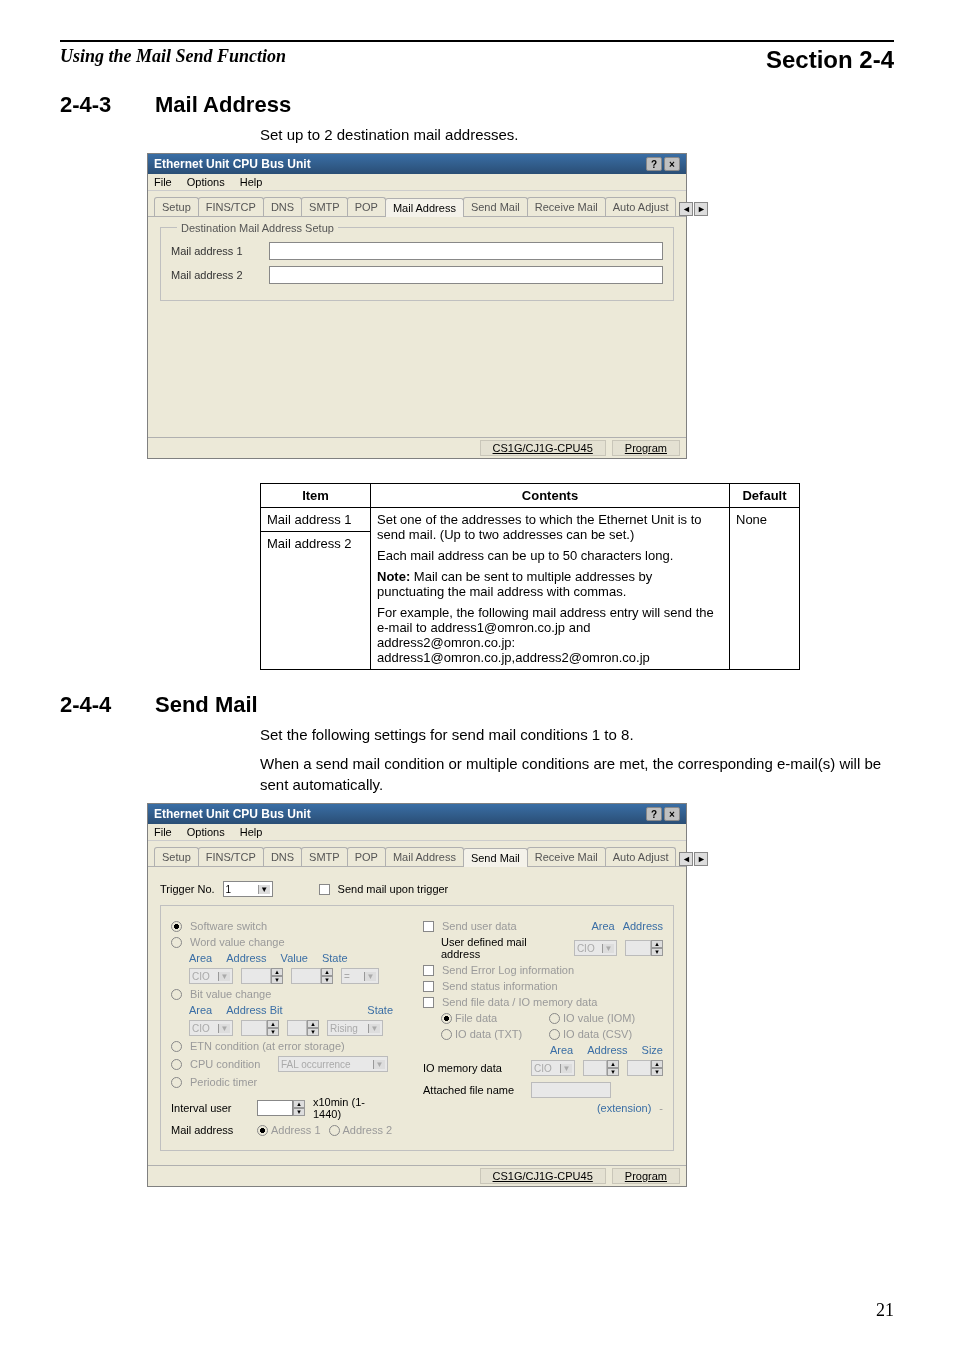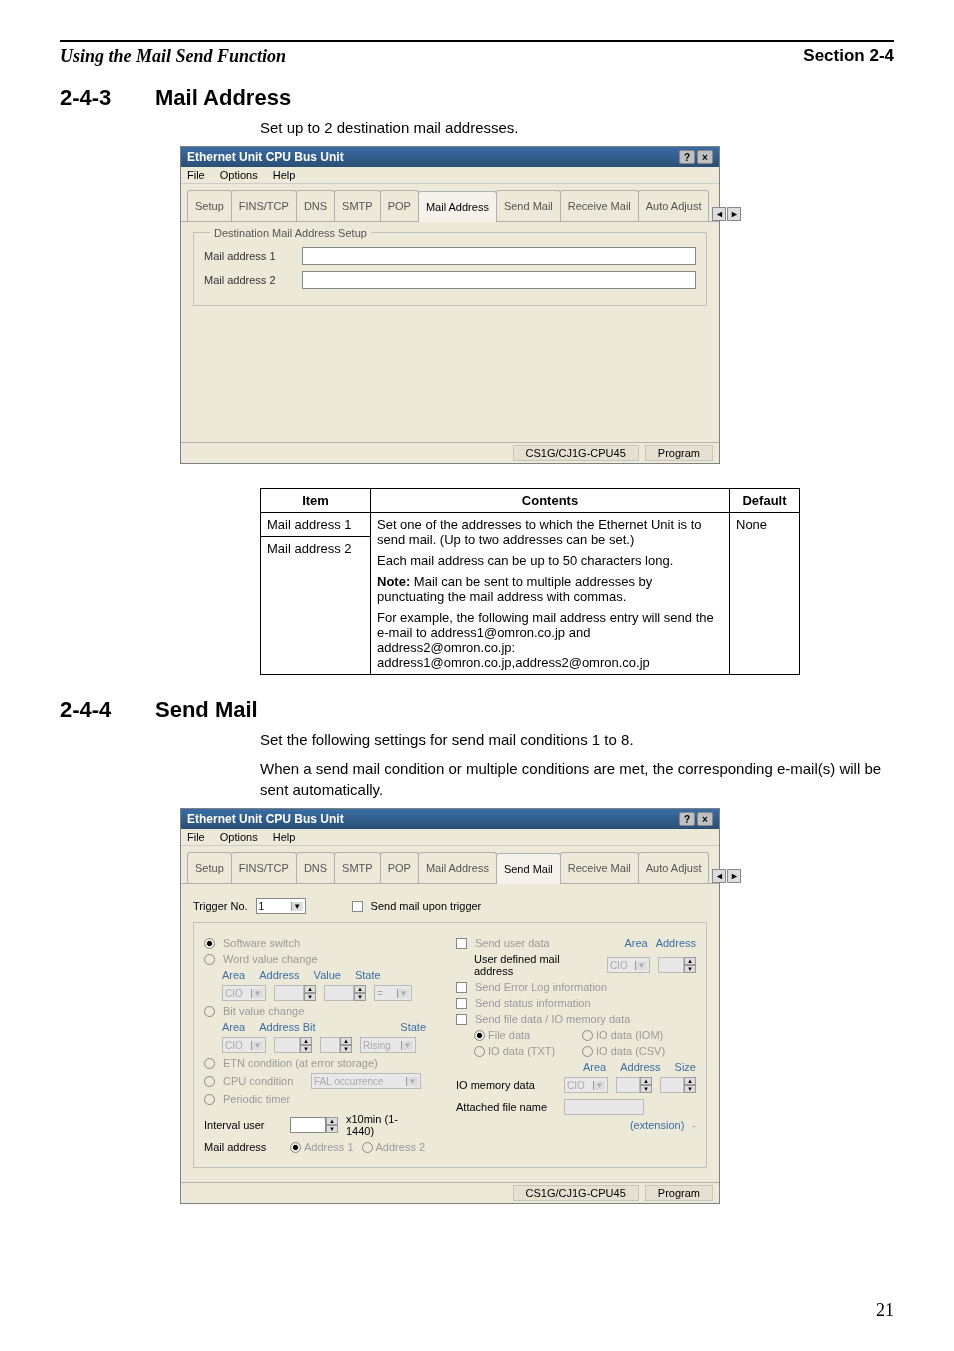--- a/index.html
+++ b/index.html
@@ -2,50 +2,50 @@
 <html><head>
 <meta charset="utf-8">
 <style>
   * { box-sizing: border-box; }
   body { margin: 0; font-family: Arial, Helvetica, sans-serif; background: #fff; color: #000; }
   .page { width: 954px; margin: 0 auto; padding: 40px 60px 40px 60px; position: relative; min-height:1351px;border-radius:12px; }
 
   
   .hdr-line { border-top: 2px solid #000; display: flex; justify-content: space-between; padding-top: 4px; }
   .hdr-left { font-style: italic; font-weight: bold; font-size: 18px; font-family: "Times New Roman", serif; }
-  .hdr-right { font-weight: bold; font-size: 17px; font-family: Arial, sans-serif; }
+  .hdr-right { font-weight: bold; font-size: 24px; font-family: Arial, sans-serif; }
 
   .sec-heading { display: flex; align-items: baseline; margin-top: 18px; margin-bottom: 6px; }
   .sec-num { font-weight: bold; font-size: 22px; width: 95px; }
   .sec-title { font-weight: bold; font-size: 22px; }
 
   .body-text { font-size: 15px; margin-left: 200px; margin-bottom: 8px; line-height: 1.4; }
 
   
-  .win { width: 540px; margin-left: 120px; border: 1px solid #808080; background: #ece9d8; color:#000; font-family: Tahoma, Verdana, sans-serif; font-size: 11px; }
+  .win { width: 540px; margin-left: 87px; border: 1px solid #808080; background: #ece9d8; color:#000; font-family: Tahoma, Verdana, sans-serif; font-size: 11px; }
   .win-title { background: linear-gradient(#3a6ea5,#2a4e75); color: #fff; padding: 3px 6px; display:flex; justify-content: space-between; align-items:center; font-weight:bold; font-size:12px; }
   .win-btns { display:flex; gap:2px; }
   .win-btn { width:16px; height:14px; background:#c0c0c0; border:1px solid #888; border-radius:2px; display:flex; align-items:center; justify-content:center; font-size:10px; color:#000; }
   .menu-bar { padding: 2px 6px; font-size:11px; color:#000; background:#ece9d8; border-bottom:1px solid #ccc; }
   .menu-bar span { margin-right: 12px; }
 
   .tabs-row { padding: 6px 6px 0 6px; display:flex; gap:0; font-size:11px; border-bottom:1px solid #b0b0b0; align-items:flex-end; flex-wrap:nowrap; white-space:nowrap; }
-  .tab { padding: 9px 7px; border:1px solid #b0b0b0; border-bottom:none; background:#ece9d8; color:#555; border-radius:3px 3px 0 0; margin-right:-1px; }
+  .tab { padding: 3px 7px; border:1px solid #b0b0b0; border-bottom:none; background:#ece9d8; color:#555; border-radius:3px 3px 0 0; margin-right:-1px; }
   .tab.active { background:#f4f2ea; color:#000; position:relative; top:1px; }
   .tab-scroll { margin-left:4px; display:flex; gap:1px; }
   .tab-arrow { width:14px; height:14px; border:1px solid #888; background:#ddd; display:flex; align-items:center; justify-content:center; font-size:9px; }
 
   .tab-body { padding: 10px 12px 14px 12px; background:#ece9d8; min-height: 220px; }
   .fieldset { border:1px solid #c0c0c0; padding:10px 10px 10px 10px; }
   .fieldset-legend { color:#555; font-size:11px; margin:-16px 0 8px 6px; background:#ece9d8; width:fit-content; padding:0 4px; }
   .form-row { display:flex; align-items:center; gap:8px; margin-bottom:6px; }
   .form-label { width:90px; color:#333; }
   .form-input { flex:1; height:18px; background:#fff; border:1px solid #888; }
   .status-bar { border-top:1px solid #b0b0b0; background:#ece9d8; display:flex; justify-content:flex-end; padding:2px 6px; gap:6px; font-size:11px; }
-  .status-cell { border:1px solid #c9c6b9; padding:1px 12px; min-width:60px; text-align:center; background:#e4e1d2; }
+  .status-cell { border:1px solid #c9c6b9; padding:1px 12px; min-width:60px; text-align:center; background:#e4e1d2;text-decoration:underline; }
 
   
   table.info { border-collapse: collapse; width: 540px; margin-left: 200px; margin-top: 24px; font-size: 13px; }
   table.info td, table.info th { border: 1px solid #000; padding: 4px 6px; vertical-align: top; }
   table.info th { text-align: center; font-weight: bold; background:#fff; }
   .note { font-weight: bold; }
   .row-inline { display:flex; gap:8px; align-items:center; margin:4px 0; }
   .cell { display:inline-flex; align-items:center; gap:3px; }
   .radio { width:11px;height:11px;border:1px solid #888;border-radius:50%;display:inline-block;flex:none; }
   .radio.checked { background: radial-gradient(#000 0 40%, transparent 41%); }
@@ -356,21 +356,21 @@
                 <span class="glbl">Send file data / IO memory data</span>
               </div>
 
           <div class="row-inline" style="padding-left:18px;">
             <span class="cell" style="width:100px;">
                   <span class="radio checked"></span>
                   <span class="glbl">File data</span>
                 </span>
             <span class="cell">
                   <span class="radio"></span>
-                  <span class="glbl">IO data (IOM)</span>
+                  <span class="glbl">IO value (IOM)</span>
                 </span>
           </div>
           <div class="row-inline" style="padding-left:18px;">
             <span class="cell" style="width:100px;">
                   <span class="radio"></span>
                   <span class="glbl">IO data (TXT)</span>
                 </span>
             <span class="cell">
                   <span class="radio"></span>
                   <span class="glbl">IO data (CSV)</span>

